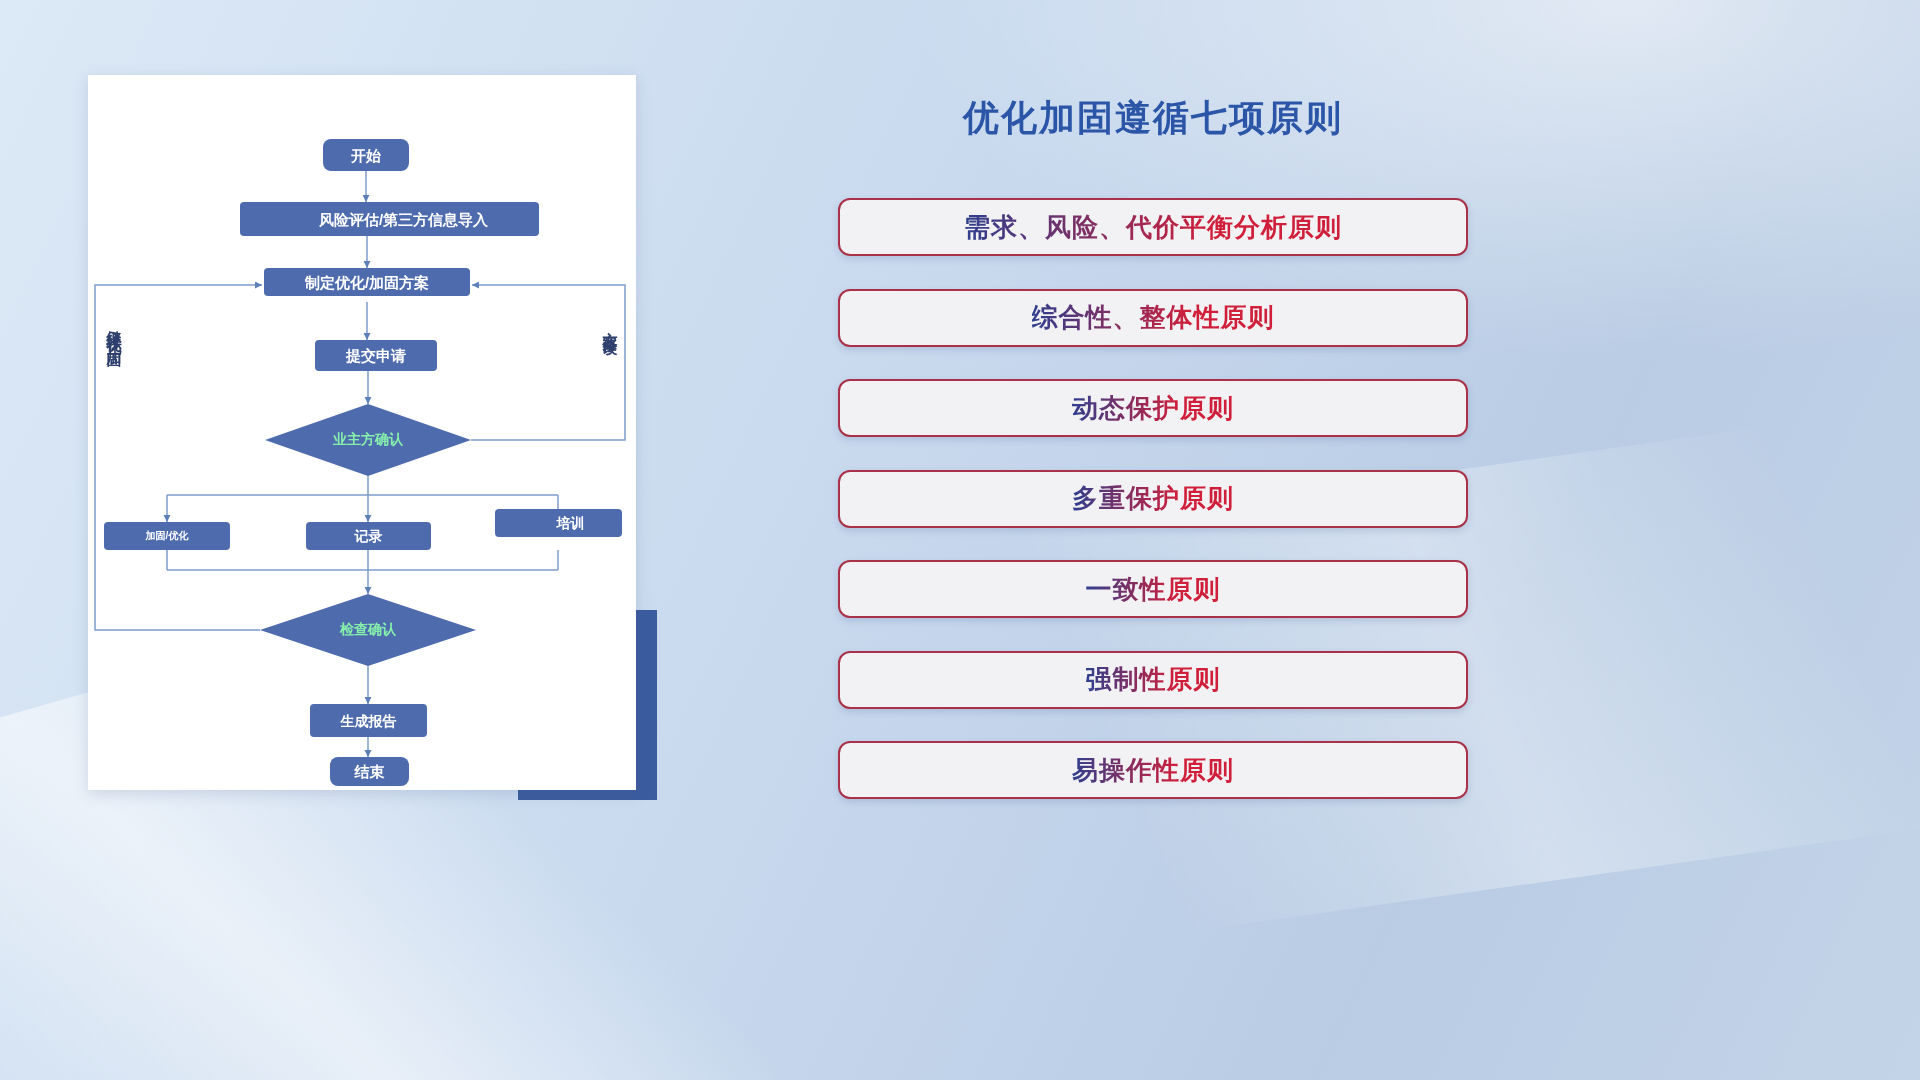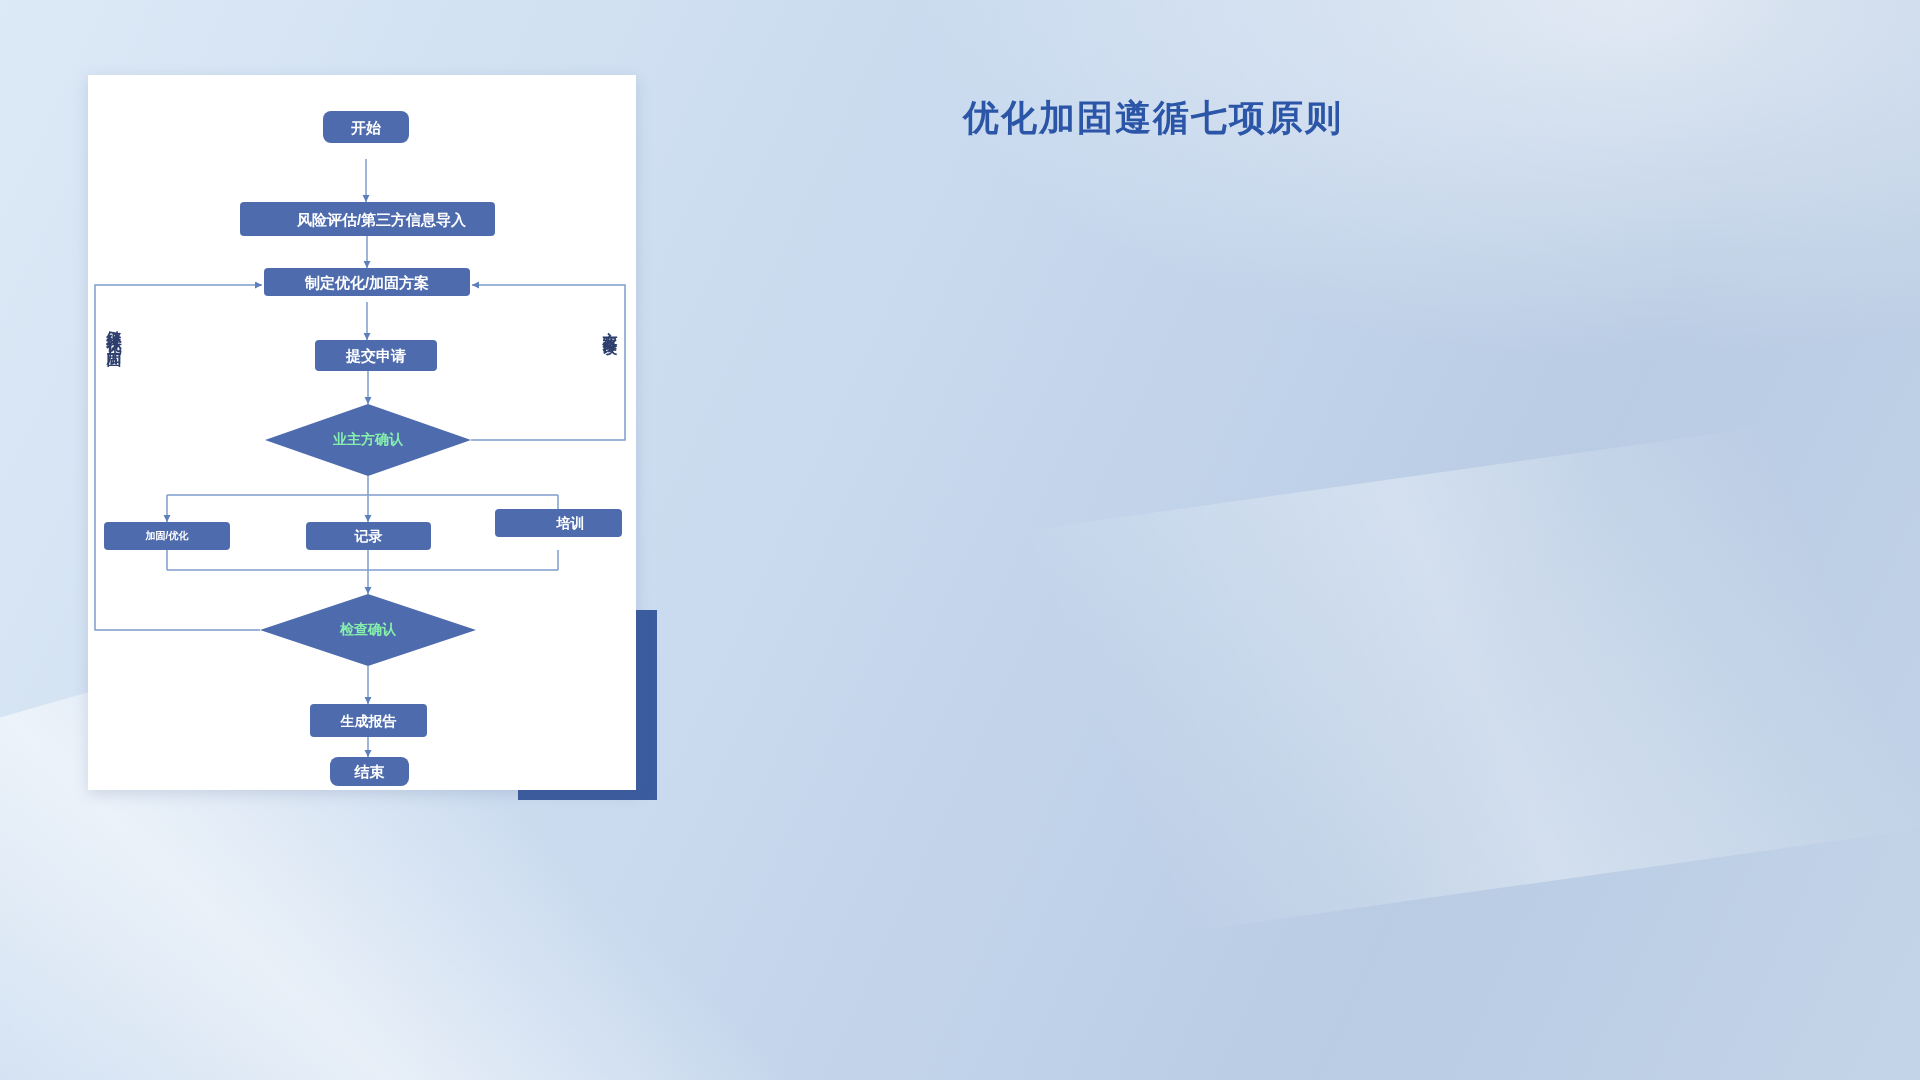--- a/index.html
+++ b/index.html
@@ -53,22 +53,22 @@
     justify-content: center;
     font-weight: 700;
     font-size: 15px;
     line-height: 1;
     white-space: nowrap;
     z-index: 3;
   }
   .fnode.rounded { border-radius: 8px; }
   .fnode.rect    { border-radius: 4px; }
 
-  .node-start     { left: 235px; top:  36px; width:  86px; height: 32px; }
-  .node-risk      { left: 152px; top: 127px; width: 255px; height: 34px; padding-left: 28px; }
+  .node-start     { left: 235px; top:  64px; width:  86px; height: 32px; }
+  .node-risk      { left: 152px; top: 127px; width: 299px; height: 34px; padding-left: 28px; }
   .node-plan      { left: 176px; top: 193px; width: 206px; height: 28px; }
   .node-submit    { left: 219px; top: 265px; width: 122px; height: 31px; margin-left: 8px; }
   .node-reinforce { left:  16px; top: 447px; width: 126px; height: 28px; font-size: 10px; }
   .node-record    { left: 218px; top: 447px; width: 125px; height: 28px; font-size: 14px; }
   .node-training  { left: 407px; top: 434px; width: 127px; height: 28px; font-size: 14px; padding-left: 24px; }
   .node-report    { left: 222px; top: 629px; width: 117px; height: 33px; font-size: 14px; }
   .node-end       { left: 242px; top: 682px; width:  79px; height: 29px; }
 
   .diamond {
     position: absolute;
@@ -233,13 +233,36 @@
       <span>结束</span>
     </div>
 
     <div class="vlabel label-continue">继续优化/加固</div>
 
     <div class="vlabel label-modify">方案修改</div>
   </div>
 
   <h1 class="panel-title">优化加固遵循七项原则</h1>
 
+  <div class="principles">
+    <div class="pill">
+      <span>需求、风险、代价平衡分析原则</span>
+    </div>
+    <div class="pill">
+      <span>综合性、整体性原则</span>
+    </div>
+    <div class="pill">
+      <span>动态保护原则</span>
+    </div>
+    <div class="pill">
+      <span>多重保护原则</span>
+    </div>
+    <div class="pill">
+      <span>一致性原则</span>
+    </div>
+    <div class="pill">
+      <span>强制性原则</span>
+    </div>
+    <div class="pill">
+      <span>易操作性原则</span>
+    </div>
+  </div>
 </div>
 
 </body></html>

